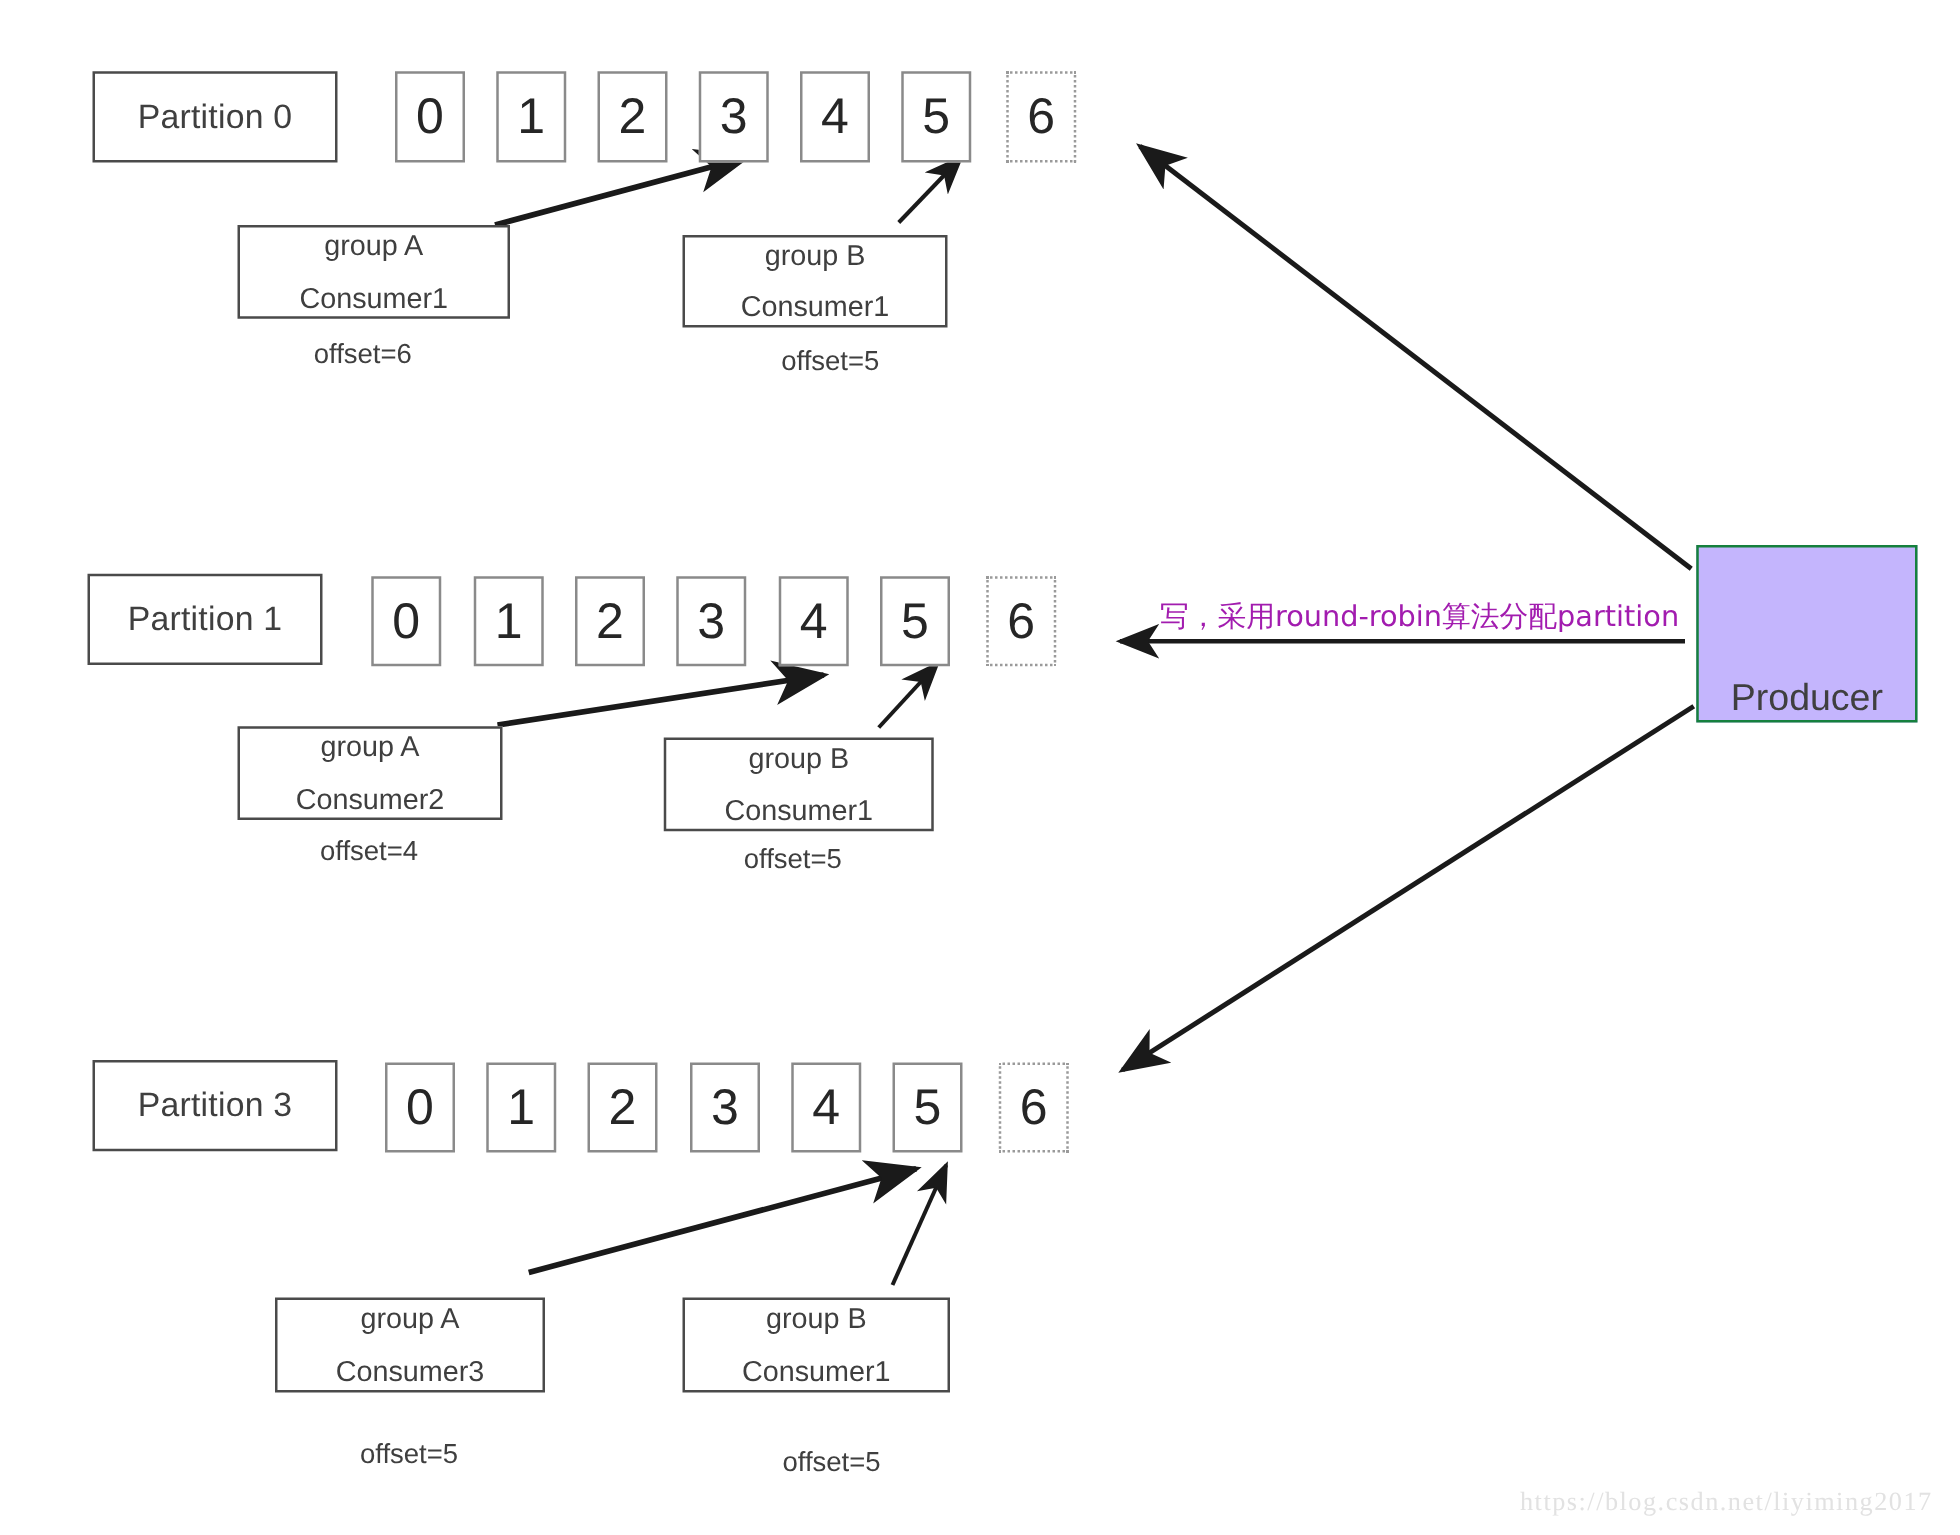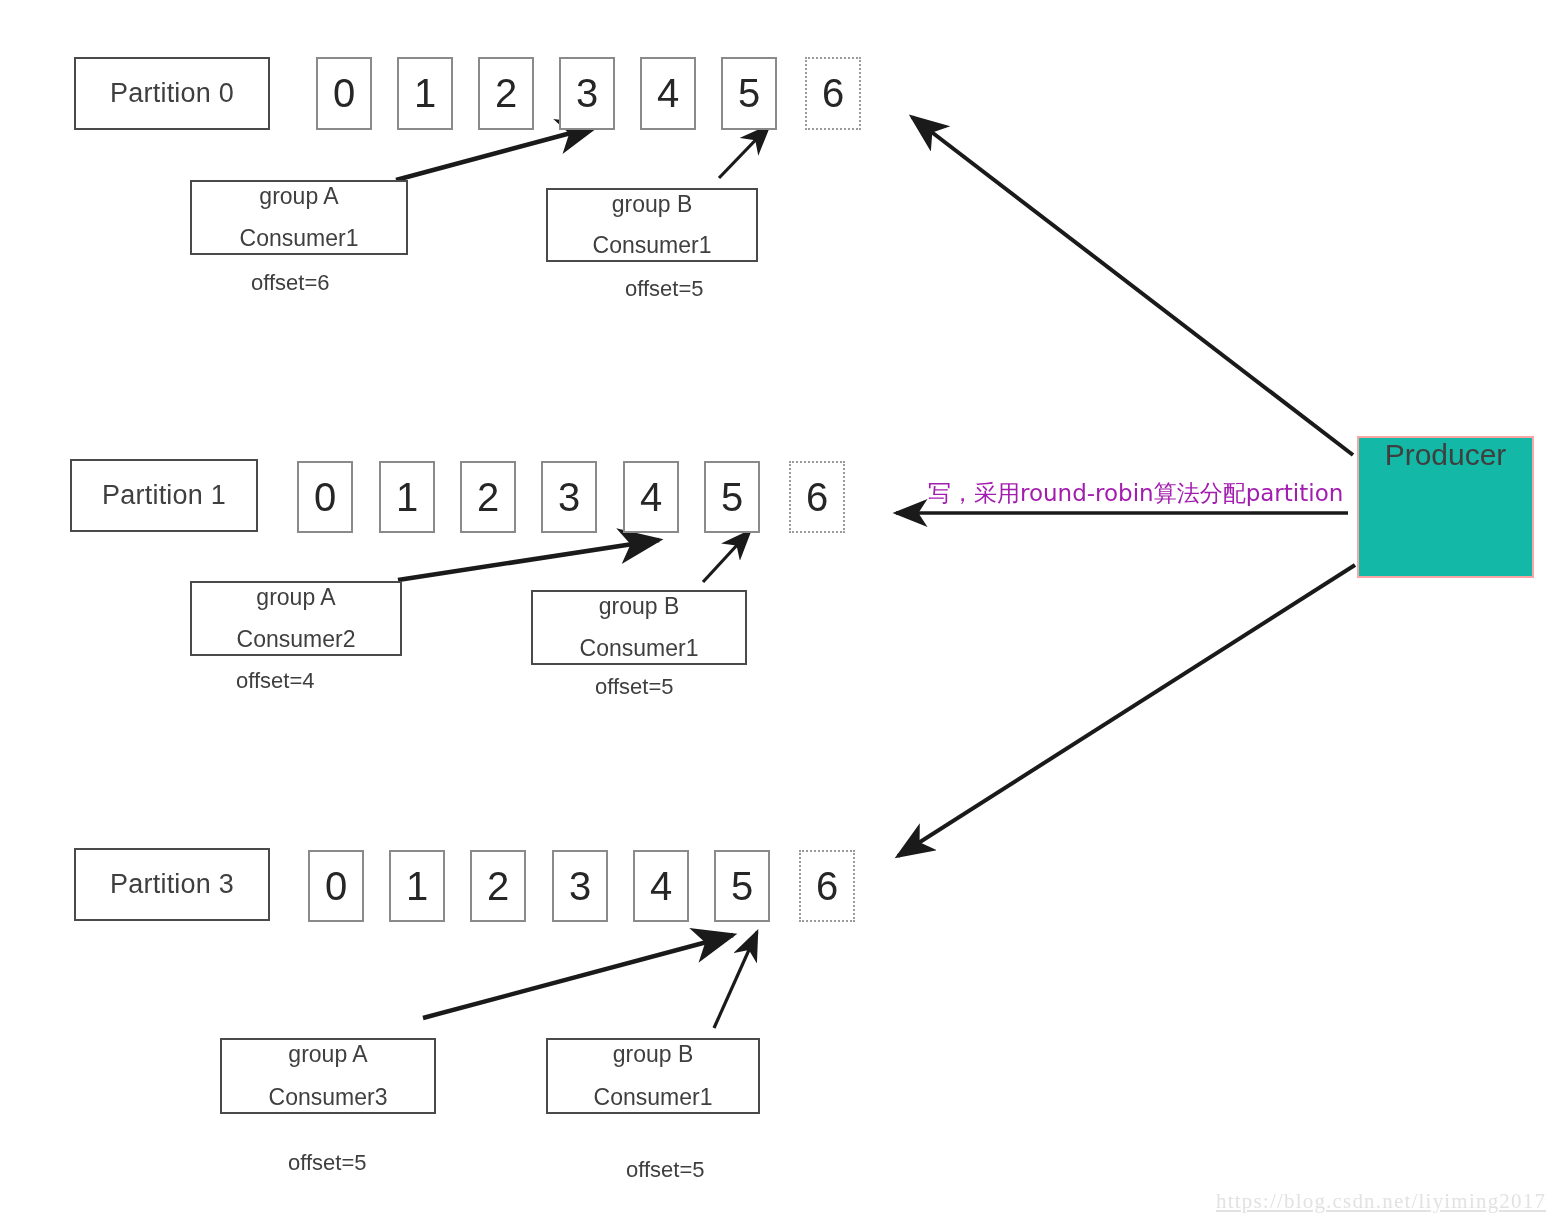--- a/index.html
+++ b/index.html
@@ -82,24 +82,24 @@
   .offset-label {
     position: absolute;
     font-size: 22px;
     color: #3f3f3f;
     white-space: nowrap;
   }
 
   
   .producer-box {
     position: absolute;
-    border: 2px solid #fca5a5;
-    background: #14b8a6;
-    display: flex;
-    align-items: flex-start;
+    border: 2px solid #15803d;
+    background: #c4b5fd;
+    display: flex;
+    align-items: flex-end;
     justify-content: center;
     font-size: 30px;
     color: #3f3f3f;
     box-sizing: border-box;
   }
 
   
   .write-label {
     position: absolute;
     font-size: 23px;
@@ -214,21 +214,21 @@
     <span>5</span>
   </div>
   <div class="msg-cell pending" style="left:789px; top:461px; width:56px; height:72px;">
     <span>6</span>
   </div>
 
   <div class="consumer-box" style="left:190px; top:581px; width:212px; height:75px;">
     <span class="cgroup">group A</span>
     <span class="cname">Consumer2</span>
   </div>
-  <div class="offset-label" style="left:236px; top:668px;">
+  <div class="offset-label" style="left:256px; top:668px;">
     <span>offset=4</span>
   </div>
 
   <div class="consumer-box" style="left:531px; top:590px; width:216px; height:75px;">
     <span class="cgroup">group B</span>
     <span class="cname">Consumer1</span>
   </div>
   <div class="offset-label" style="left:595px; top:674px;">
     <span>offset=5</span>
   </div>
@@ -276,17 +276,17 @@
   </div>
 
   <div class="producer-box" style="left:1357px; top:436px; width:177px; height:142px;">
     <span>Producer</span>
   </div>
 
   <div class="write-label" style="left:928px; top:478px;">
     <span>写，采用round-robin算法分配partition</span>
   </div>
 
-  <div class="watermark" style="left:1216px; top:1189px;text-decoration:underline;">
+  <div class="watermark" style="left:1216px; top:1189px;">
     <span>https://blog.csdn.net/liyiming2017</span>
   </div>
 
 </div>
 
 </body></html>

